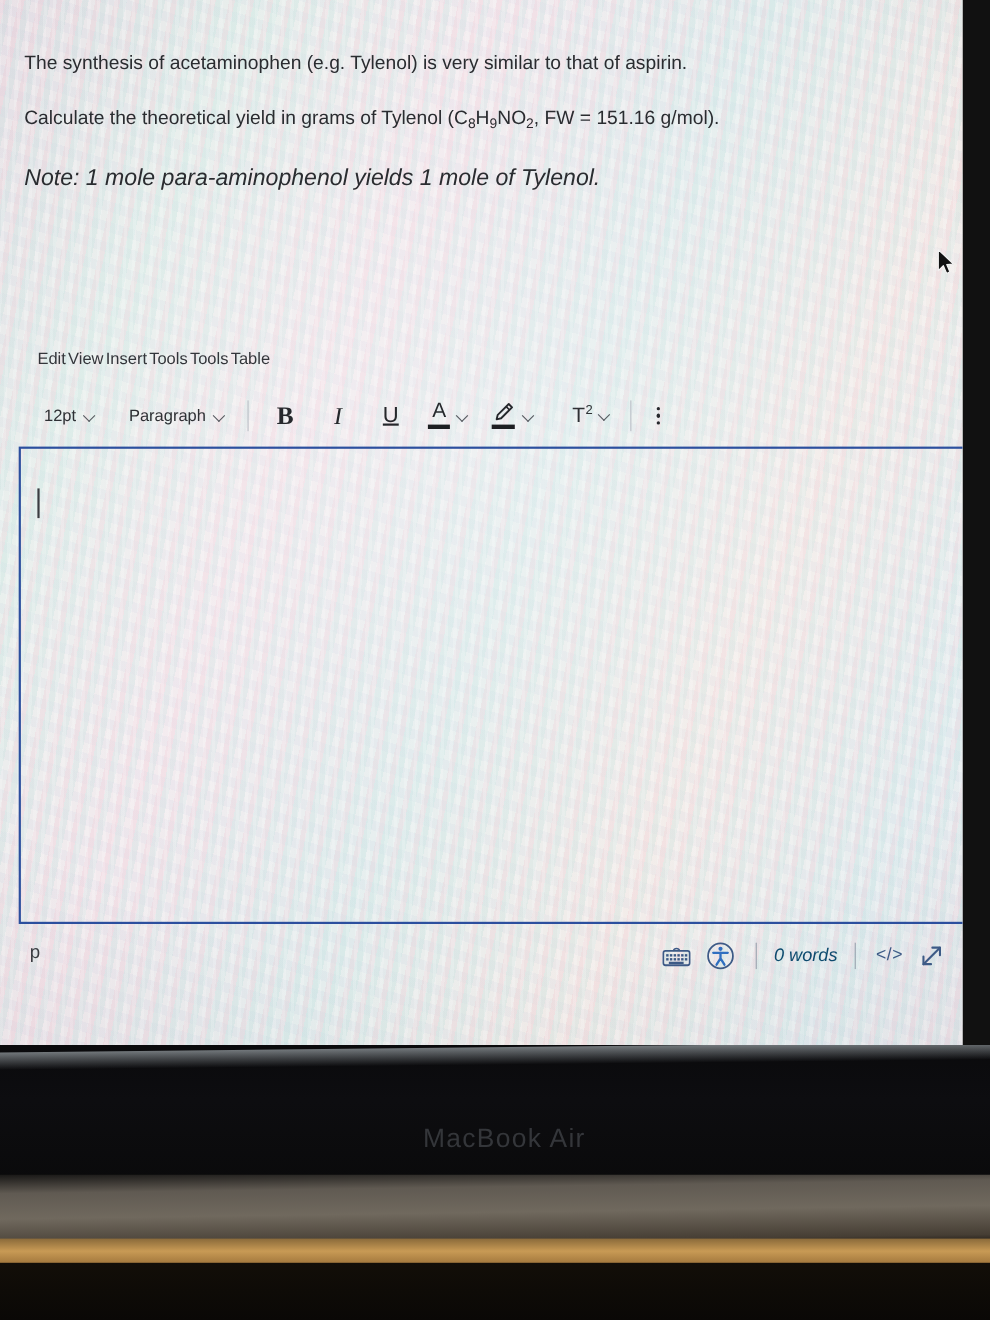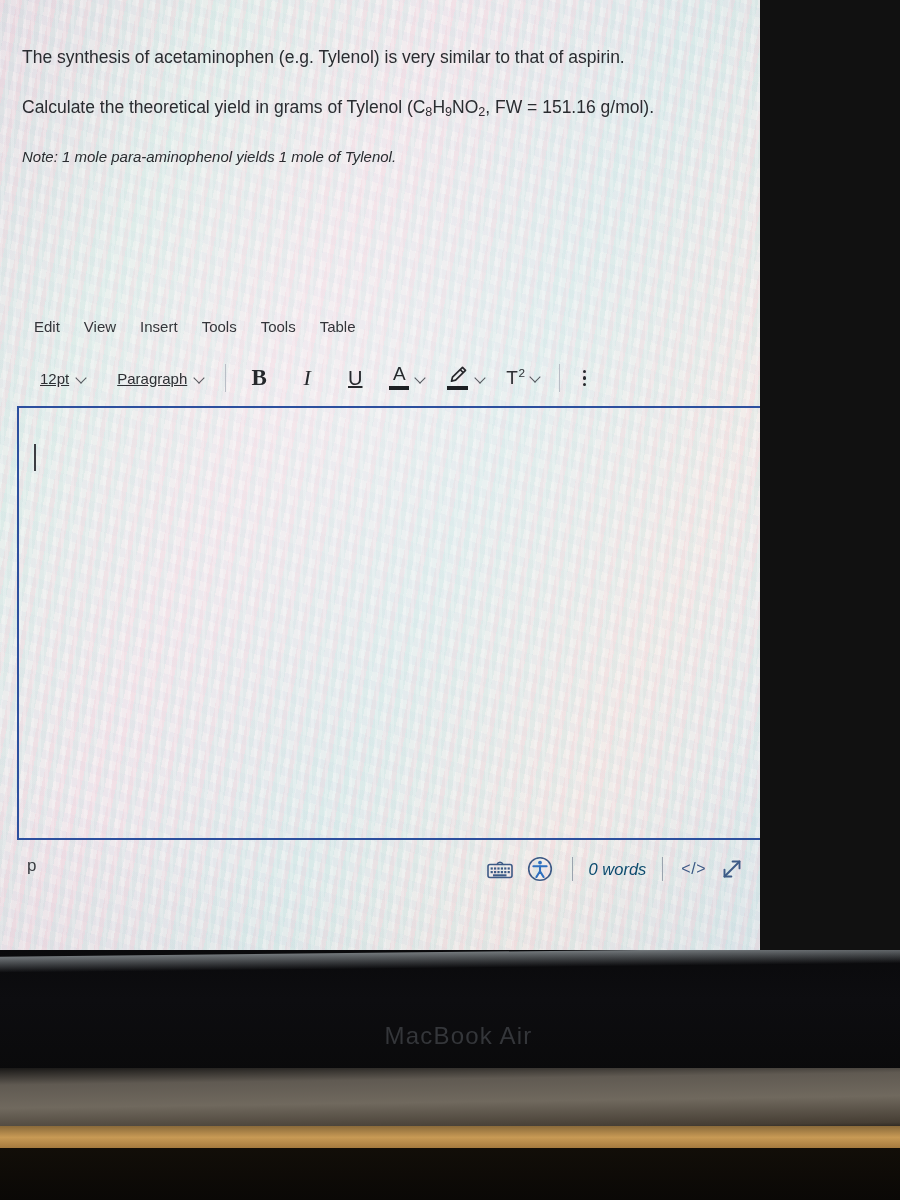--- a/index.html
+++ b/index.html
@@ -6,21 +6,21 @@
   html,body{margin:0;padding:0;}
   body{
     width:900px;height:1200px;overflow:hidden;position:relative;
     background:#111;
     font-family:"Liberation Sans", sans-serif;
     -webkit-font-smoothing:antialiased;
   }
 
   
   .screen{
-    position:absolute;left:0;top:0;width:760px;height:962px;
+    position:absolute;left:0;top:0;width:875px;height:962px;
     background:#eef0ef;
     overflow:hidden;
   }
   
   .screen-inner{
     position:absolute;left:-6px;top:-8px;width:916px;height:980px;
     transform:rotate(-0.35deg);
     background:
       linear-gradient(115deg, rgba(236,226,232,.95) 0%, rgba(231,239,236,.95) 18%,
         rgba(243,234,238,.95) 34%, rgba(229,238,238,.95) 52%,
@@ -56,38 +56,38 @@
   }
   .content{position:absolute;inset:0;z-index:3;}
 
   
   .prose{
     position:absolute;left:22px;top:44px;width:858px;
     color:#2a2c30;
     font-size:17.5px;line-height:1.5;
   }
   .prose p{margin:0 0 24px 0;}
-  .prose p.note{font-style:italic;font-size:15px;margin-bottom:0;}
+  .prose p.note{font-style:italic;font-size:21px;margin-bottom:0;}
   sub{font-size:.72em;vertical-align:-.26em;}
 
   
   .menubar{
     position:absolute;left:33px;top:316px;
-    display:flex;gap:22px;align-items:center;
+    display:flex;align-items:center;
     font-size:15px;color:#33353a;
   }
   .menubar .mi{cursor:pointer;padding:2px 1px;}
 
   
   .toolbar{
     position:absolute;left:36px;top:362px;right:0;
     display:flex;align-items:center;gap:0;
     color:#2e3034;font-size:15px;
   }
-  .dd{display:flex;align-items:center;gap:7px;cursor:pointer;padding:2px 4px;text-decoration:underline;}
+  .dd{display:flex;align-items:center;gap:7px;cursor:pointer;padding:2px 4px;}
   .chev{width:11px;height:11px;display:inline-block;position:relative;}
   .chev::before{
     content:"";position:absolute;left:1px;top:1px;width:7px;height:7px;
     border-right:1.6px solid #55585e;border-bottom:1.6px solid #55585e;
     transform:rotate(45deg);
   }
   .sep{width:1px;height:28px;background:#b9bec6;margin:0 16px;}
   .tbtn{
     width:34px;height:32px;display:flex;align-items:center;justify-content:center;
     cursor:pointer;font-size:21px;color:#26282c;
@@ -228,21 +228,21 @@
         <span class="hiliteIcon">
           <svg width="24" height="22" viewBox="0 0 24 22" aria-hidden="true">
             <path d="M16.5 2.3 L19.5 5.3 L9.6 15.2 L5.5 16.2 L6.5 12.1 Z" fill="none" stroke="#26282c" stroke-width="1.7" stroke-linejoin="round"></path>
             <path d="M14.2 4.6 L17.2 7.6" stroke="#26282c" stroke-width="1.5"></path>
           </svg>
           <span class="bar"></span>
         </span>
         <span class="chev"></span>
       </span>
 
-      <span class="combo" style="margin-left:10px;text-align:center;">
+      <span class="combo" style="margin-left:24px;text-align:center;">
         <span class="sup"><span>T</span><sup>2</sup></span>
         <span class="chev"></span>
       </span>
 
       <span class="sep" style="margin:0 12px 0 8px;"></span>
 
       <span class="kebab">
         <i></i>
         <i></i>
         <i></i>

